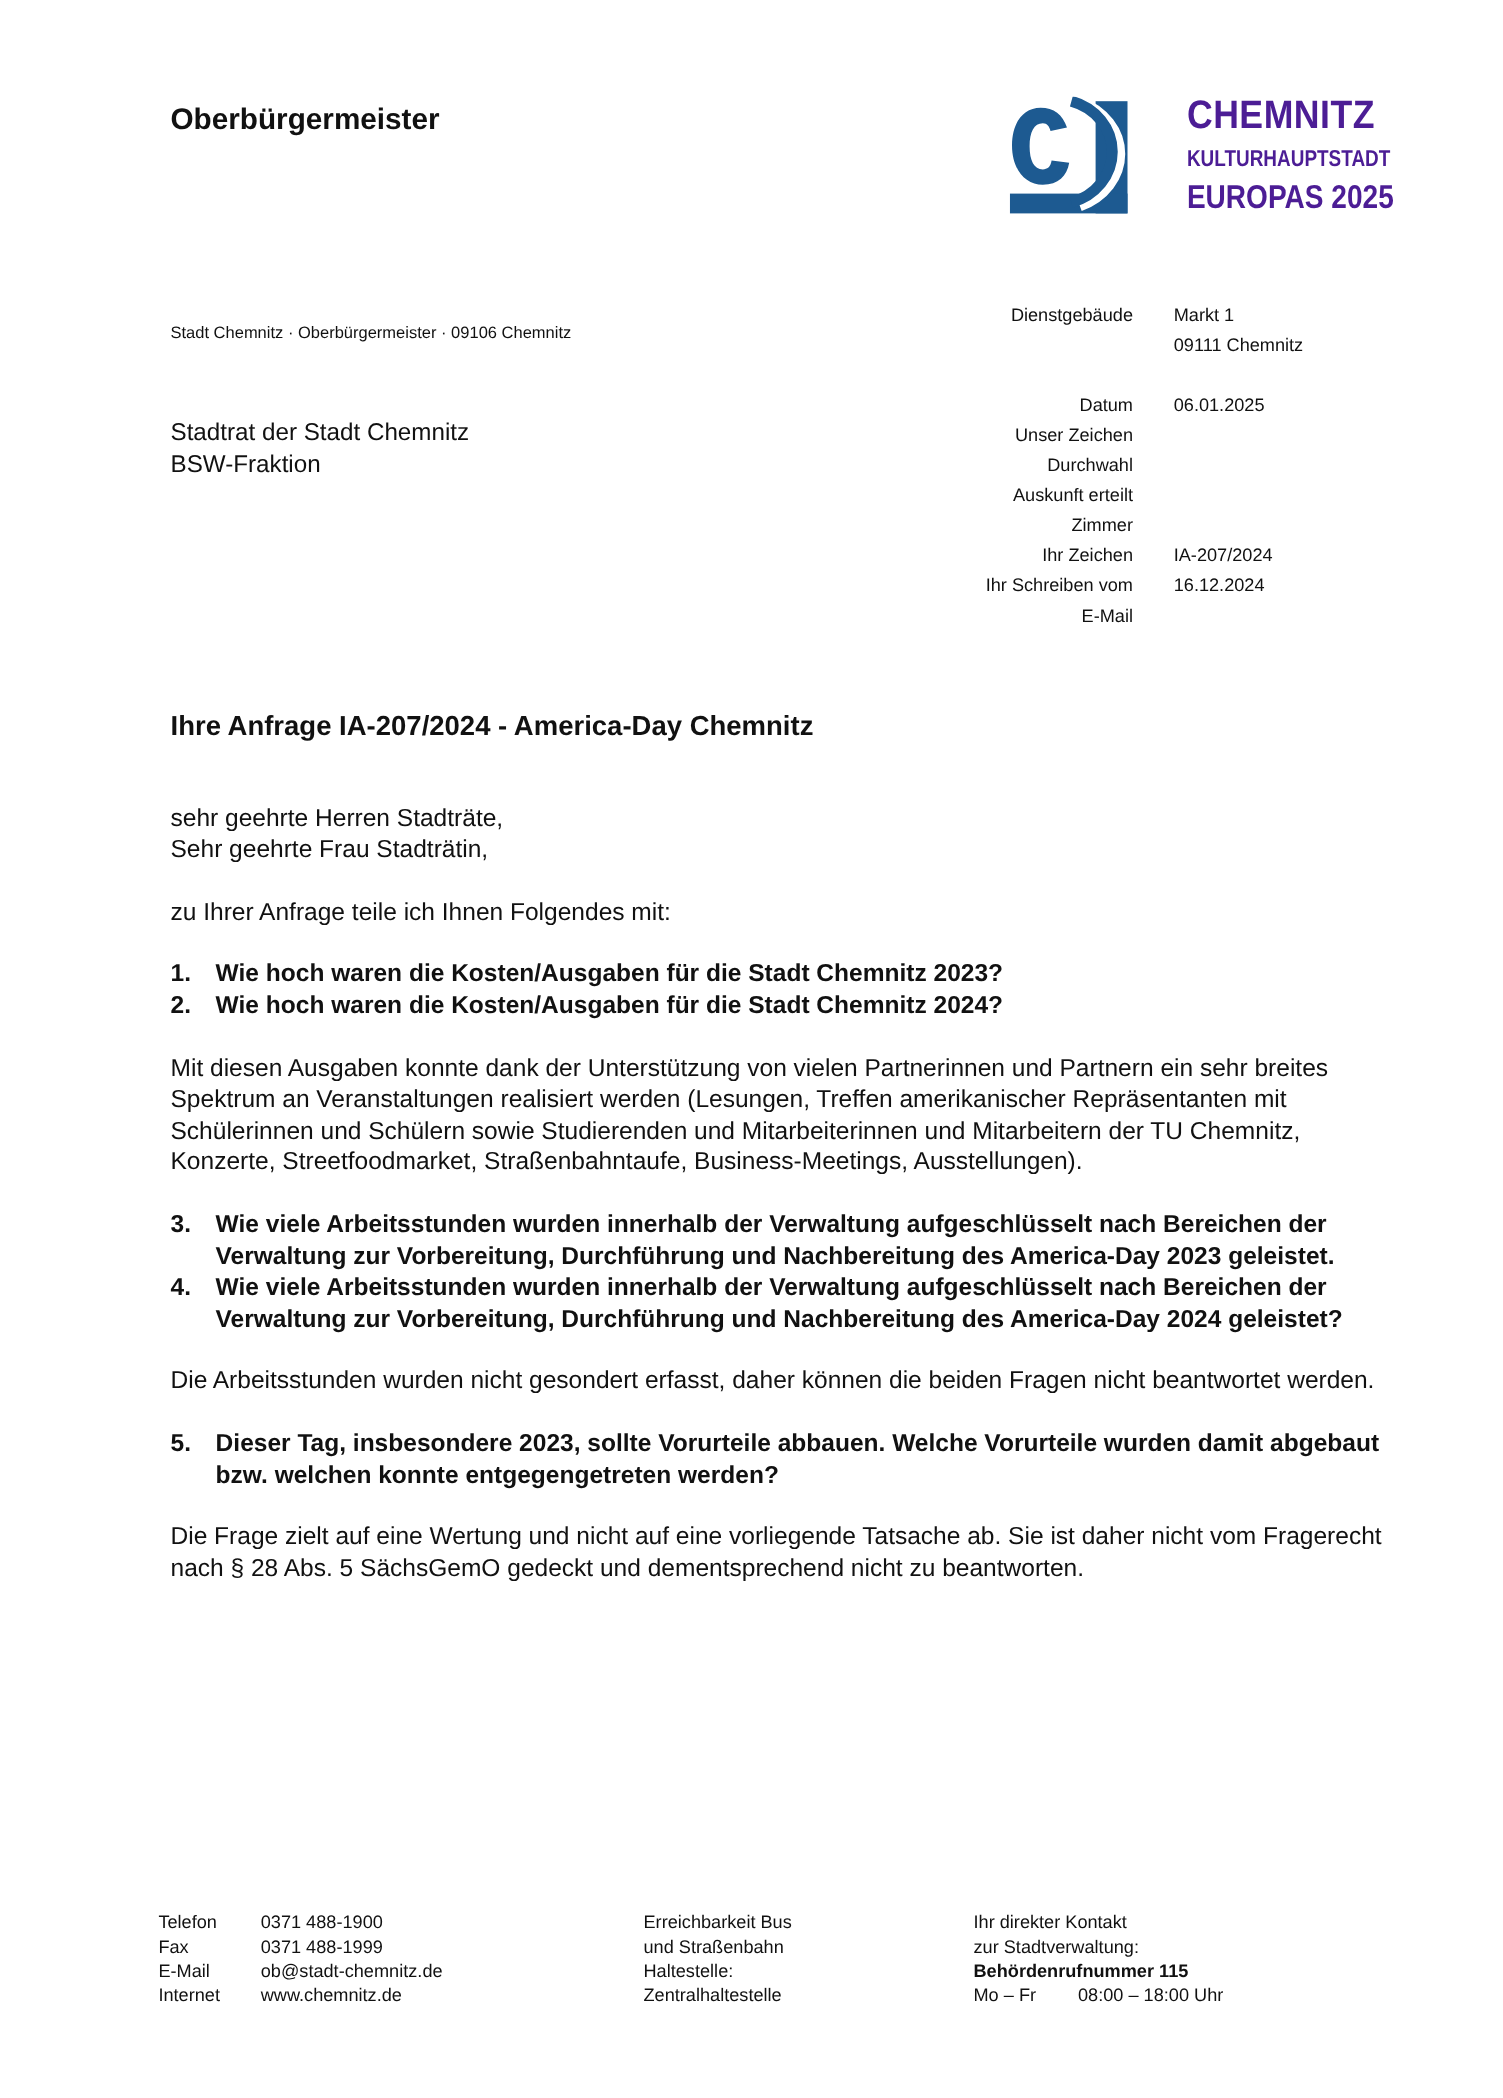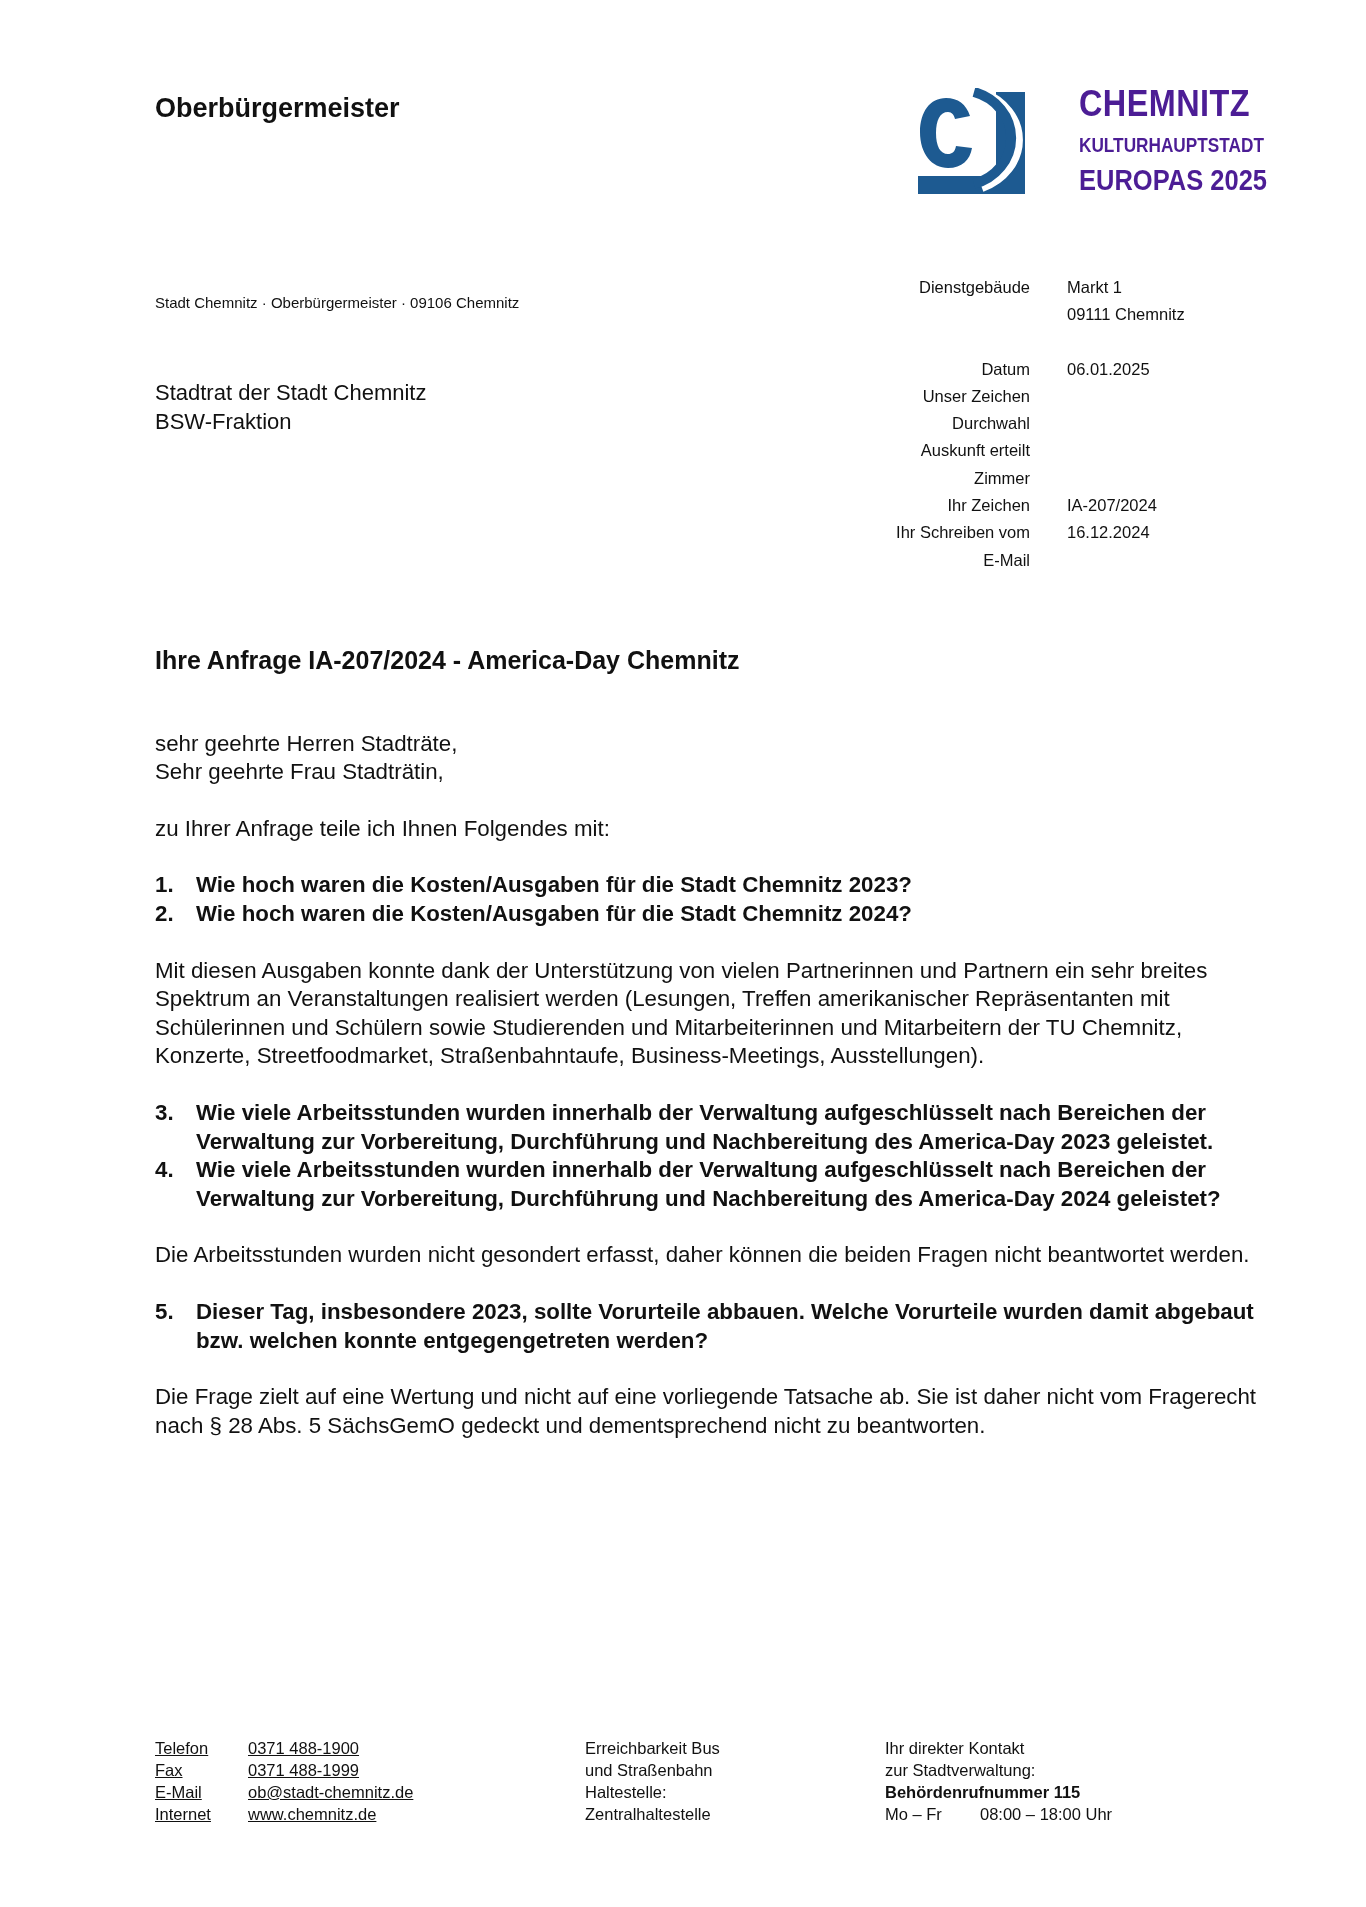--- a/index.html
+++ b/index.html
@@ -19,21 +19,21 @@
   .meta-label { width: 210px; text-align: right; }
   .meta-value { padding-left: 37px; }
   .meta-gap { height: 27px; }
   .body { left: 155px; top: 646px; width: 1110px; font-size: 22.3px; line-height: 28.6px; }
   .subject { font-weight: bold; font-size: 25px; margin: 0 0 55px 0; }
   p { margin: 0 0 28px 0; }
   ol.q { margin: 0 0 28px 0; padding: 0; list-style: none; font-weight: bold; }
   ol.q li { display: flex; }
   ol.q li .num { width: 41px; flex: none; }
   .footer { top: 1737px; font-size: 16.5px; line-height: 22px; }
-  .f1 { left: 155px; text-decoration: underline; }
+  .f1 { left: 144px; }
   .f1 .row { display: flex; }
   .f1 .lab { width: 93px; }
   .f2 { left: 585px; }
   .f3 { left: 885px; }
   .f3 .bold { font-weight: bold; }
   .f3 .hours { display: flex; }
   .f3 .hours .d { width: 95px; }
 </style>
 </head>
 <body>

